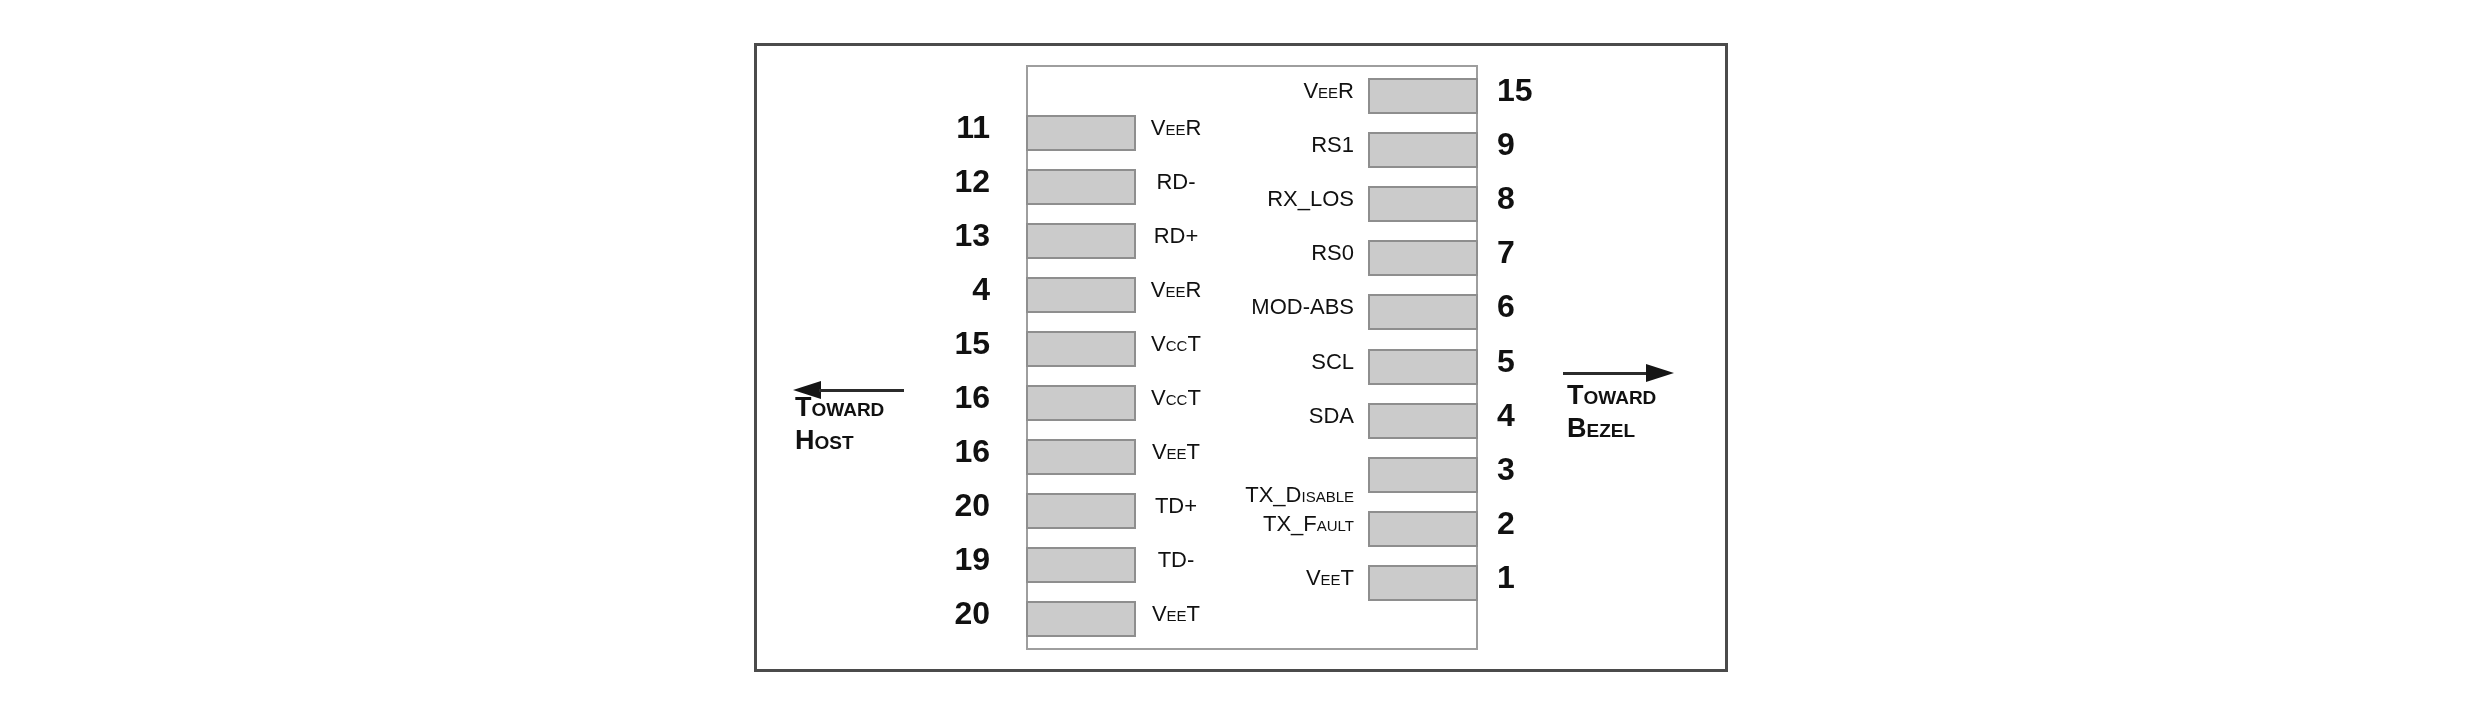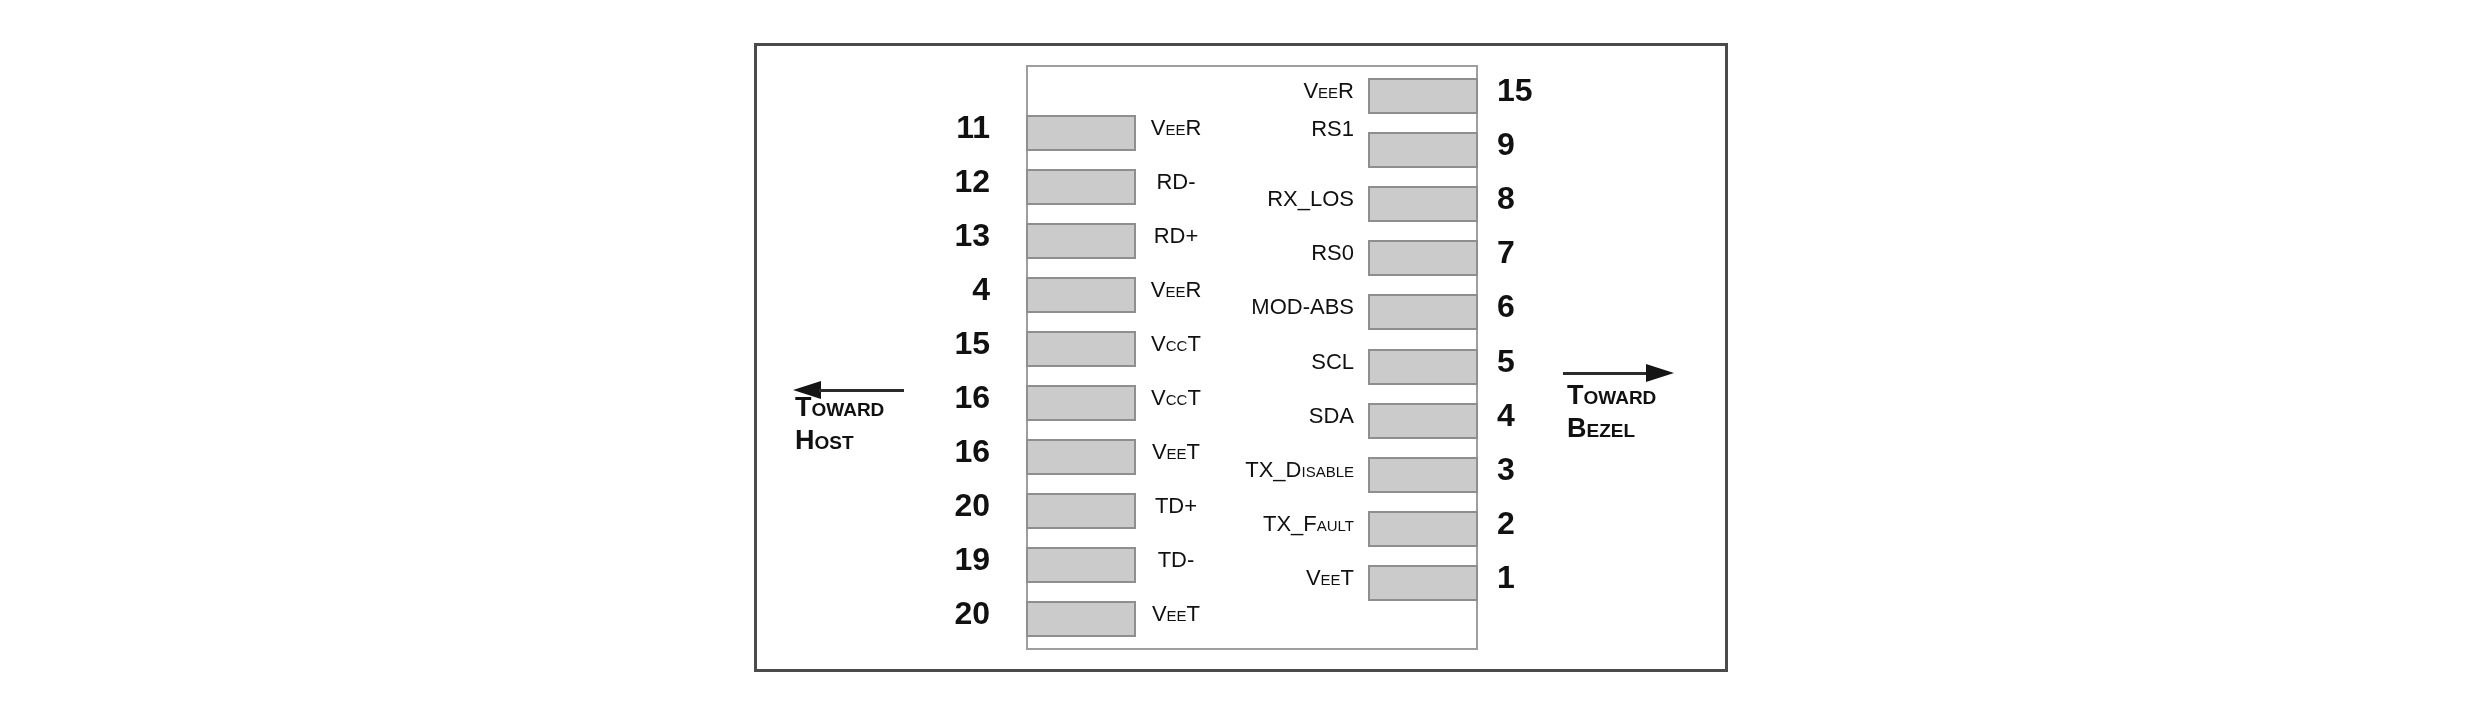--- a/index.html
+++ b/index.html
@@ -147,27 +147,27 @@
   <div class="num numR" style="top:182px">8</div>
   <div class="num numR" style="top:236px">7</div>
   <div class="num numR" style="top:290px">6</div>
   <div class="num numR" style="top:345px">5</div>
   <div class="num numR" style="top:399px">4</div>
   <div class="num numR" style="top:453px">3</div>
   <div class="num numR" style="top:507px">2</div>
   <div class="num numR" style="top:561px">1</div>
 
   <div class="lbl lblR" style="top:78px">VeeR</div>
-  <div class="lbl lblR" style="top:116px">RS1</div>
+  <div class="lbl lblR" style="top:132px">RS1</div>
   <div class="lbl lblR" style="top:186px">RX_LOS</div>
   <div class="lbl lblR" style="top:240px">RS0</div>
   <div class="lbl lblR" style="top:294px">MOD-ABS</div>
   <div class="lbl lblR" style="top:349px">SCL</div>
   <div class="lbl lblR" style="top:403px">SDA</div>
-  <div class="lbl lblR" style="top:457px">TX_Disable</div>
+  <div class="lbl lblR" style="top:482px">TX_Disable</div>
   <div class="lbl lblR" style="top:511px">TX_Fault</div>
   <div class="lbl lblR" style="top:565px">VeeT</div>
 
   <div class="arrow" style="left:793px; top:381px">
     <span class="head-left"></span>
     <span class="shaft"></span>
   </div>
   <div class="direction" style="left:795px; top:391px">
     <div>Toward</div>
     <div>Host</div>

